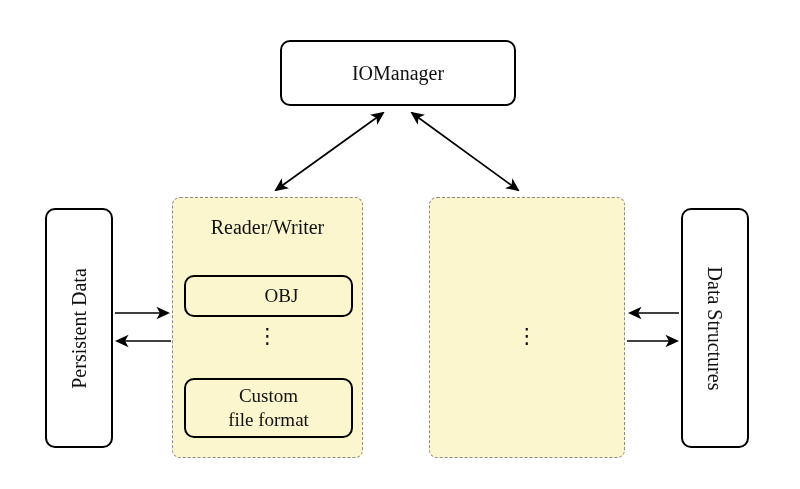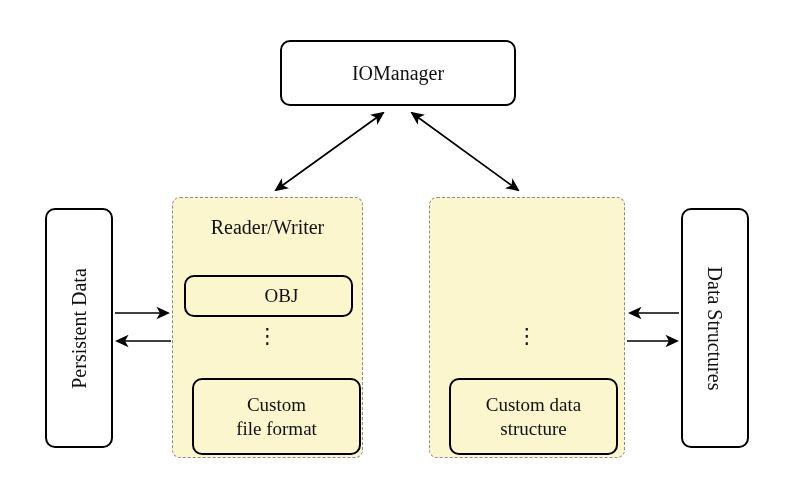--- a/index.html
+++ b/index.html
@@ -56,21 +56,21 @@
     position:absolute;
     background:var(--panel-fill);
     border:2.5px solid var(--node-border);
     border-radius:10px;
     display:flex;align-items:center;justify-content:center;
     box-sizing:border-box;
     left:11px;width:169px;
     font-size:19px;text-align:center;
   }
   .inner-top{top:77px;height:42px;padding-left:26px;}
-  .inner-bottom{top:180px;height:77px;line-height:1.25;margin-left:8px;}
+  .inner-bottom{top:180px;height:60px;line-height:1.25;}
   .pre{white-space:pre-line;}
   .dots{
     position:absolute;top:128px;left:0;width:100%;
     text-align:center;font-size:21px;line-height:1;
     font-family:"DejaVu Sans","DejaVu Serif",serif;
   }
 </style>
 </head>
 <body>
 
@@ -109,19 +109,15 @@
     </div>
     <div class="dots">⋮</div>
     <div class="inner-node inner-bottom">
       <span class="pre">Custom
 file format</span>
     </div>
   </div>
 
   <div class="panel panel-right">
     <div class="dots">⋮</div>
-    <div class="inner-node inner-bottom">
-      <span class="pre">Custom data
-structure</span>
-    </div>
   </div>
 
 </div>
 
 </body></html>

